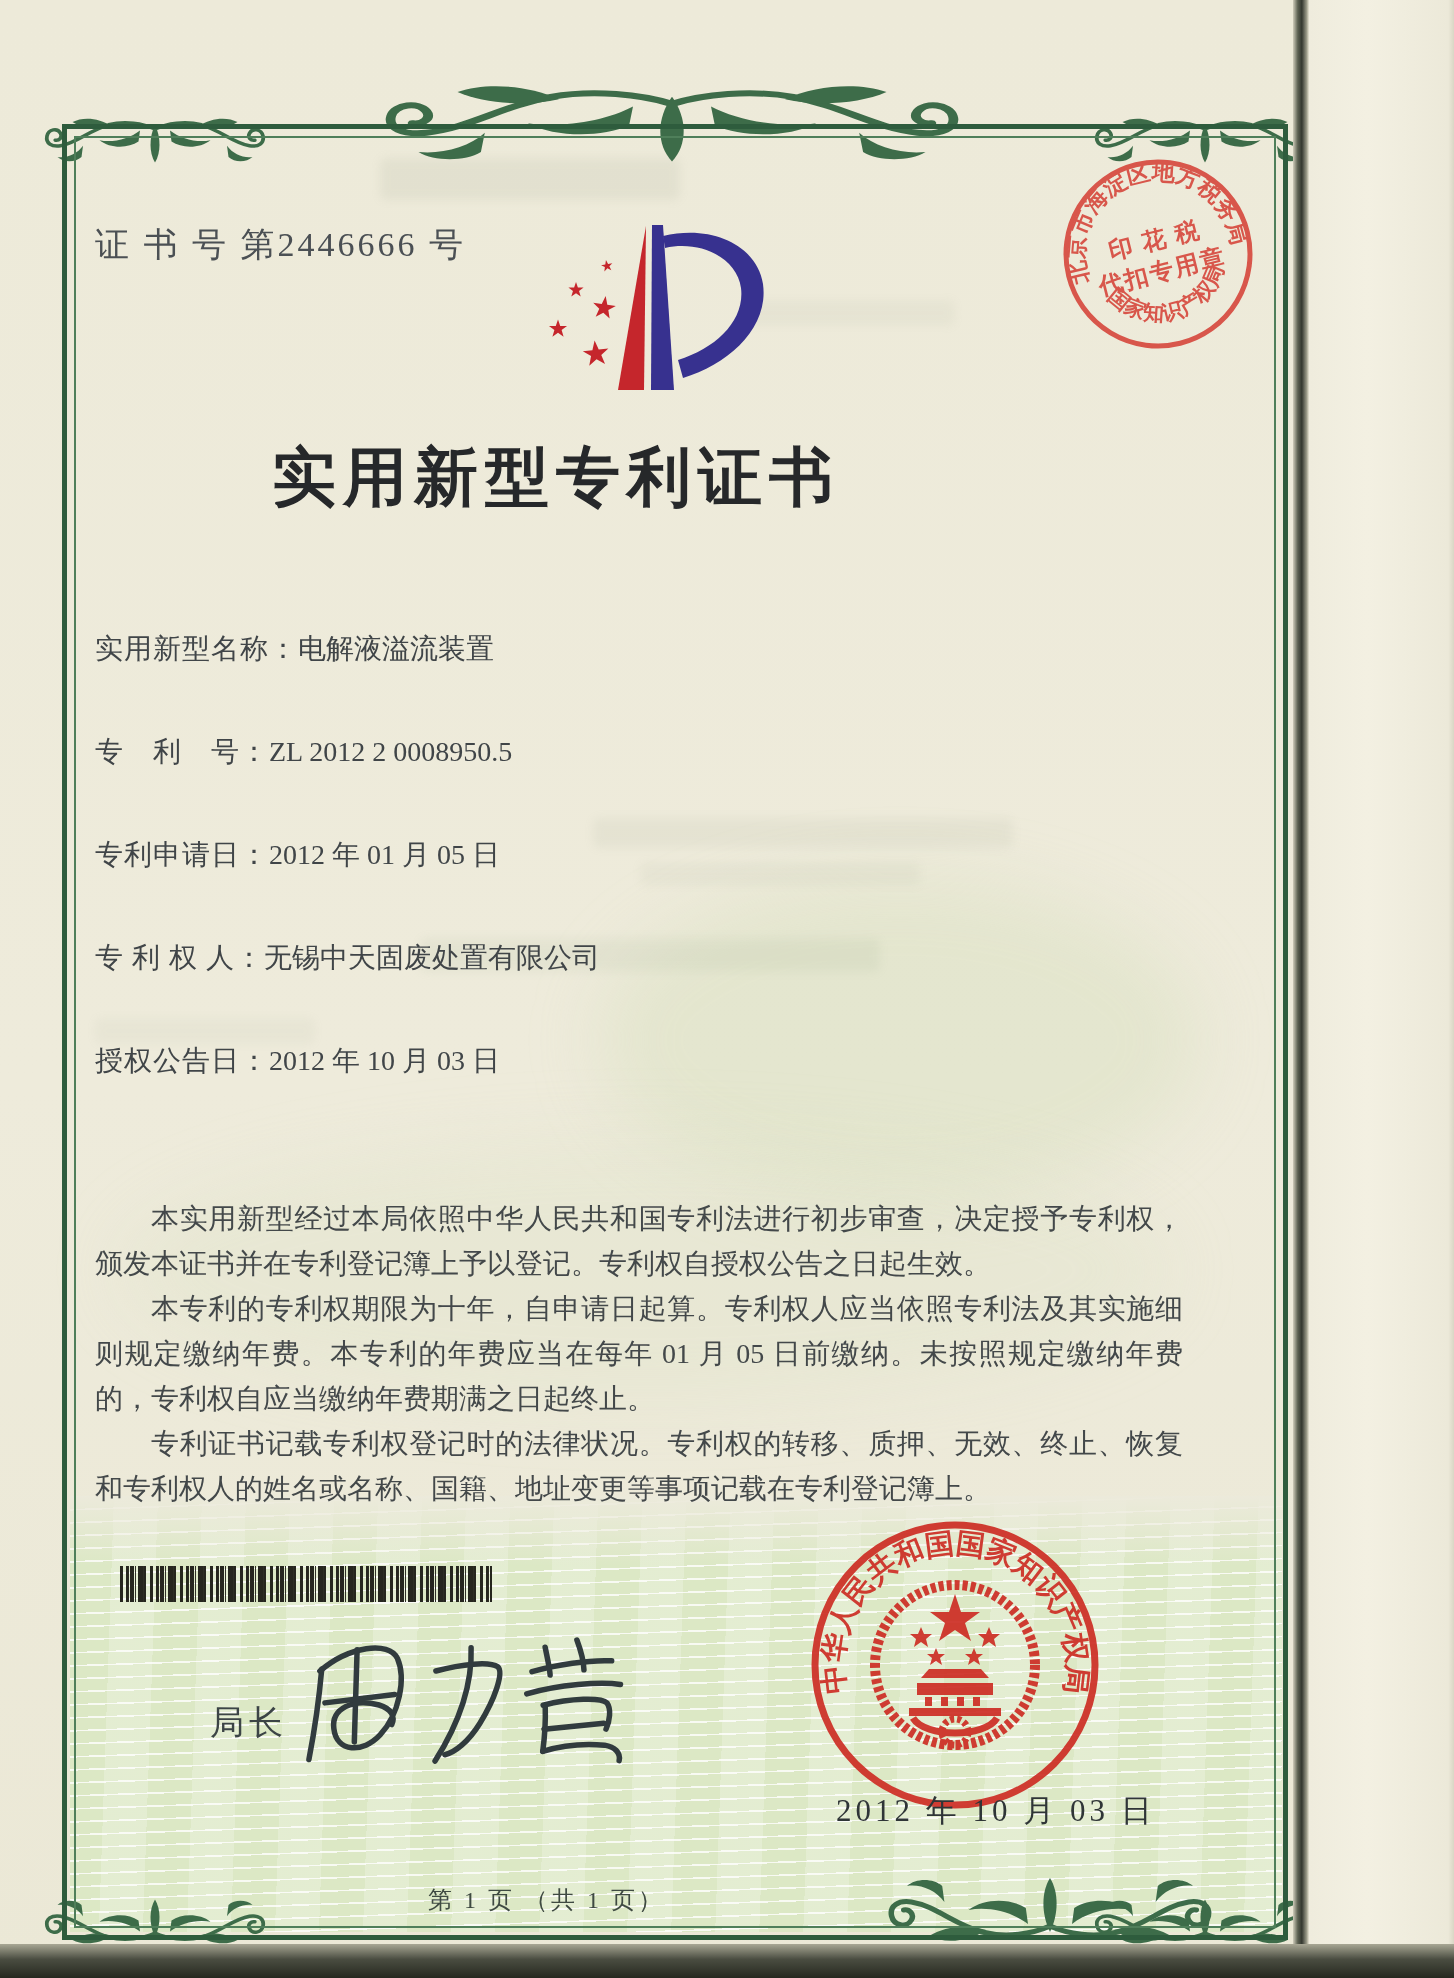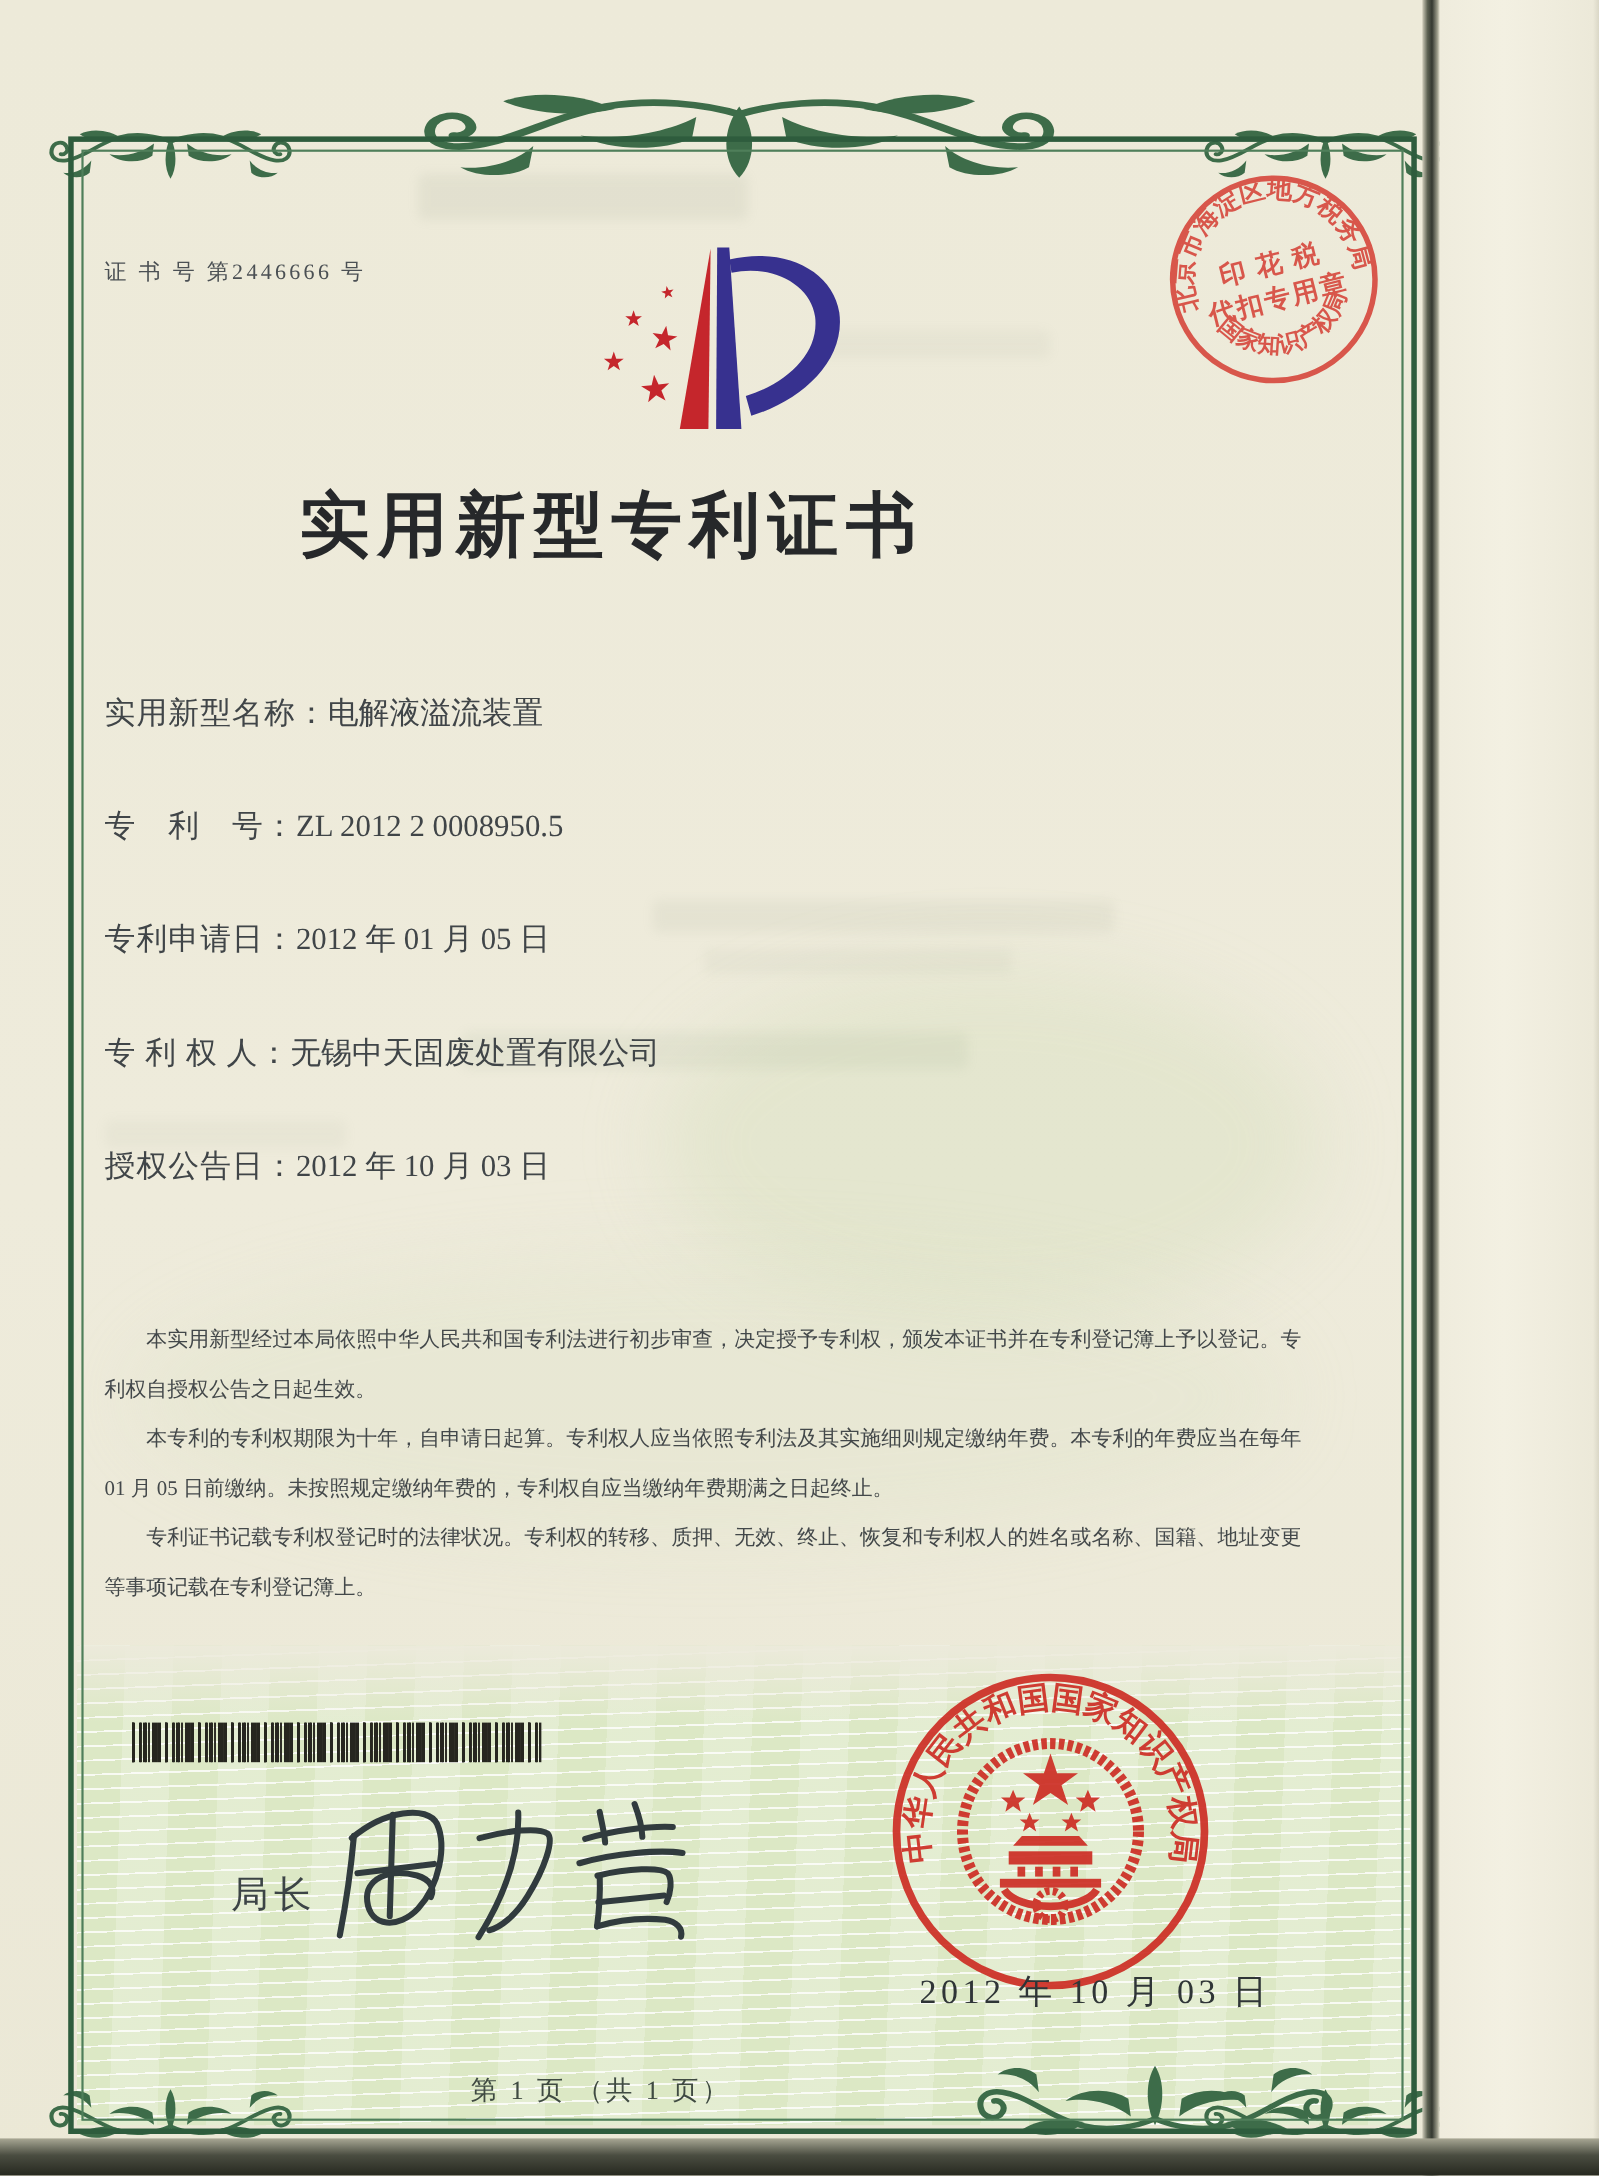--- a/index.html
+++ b/index.html
@@ -28,27 +28,27 @@
       repeating-linear-gradient(92deg, rgba(255,255,255,0) 0 44px, rgba(255,255,255,0.22) 44px 88px),
       repeating-linear-gradient(178deg, rgba(255,255,255,0.8) 0 1.6px, rgba(255,255,255,0) 1.6px 13px);}
   .band-fade{position:absolute;left:70px;top:1496px;width:1212px;height:70px;
     background:linear-gradient(180deg,#eceadb 0%,rgba(236,234,219,0) 100%);}
   .tint{position:absolute;border-radius:50%;filter:blur(34px);pointer-events:none;}
   .tint1{left:600px;top:880px;width:600px;height:320px;background:rgba(206,217,178,0.30);}
   .tint2{left:120px;top:1140px;width:1050px;height:260px;background:rgba(214,223,189,0.22);}
   
   .bleed{position:absolute;background:#99a08b;filter:blur(5px);border-radius:6px;}
   
-  .cert-no{position:absolute;left:95px;top:234px;font-size:20px;letter-spacing:3px;color:#4b5054;}
+  .cert-no{position:absolute;left:95px;top:222px;font-size:34px;letter-spacing:3px;color:#4b5054;}
   .title{position:absolute;left:272px;top:434px;font-size:64px;font-weight:bold;
     letter-spacing:7px;color:#26282a;}
   .fields{position:absolute;left:95px;top:630px;width:900px;}
   .field-row{height:103px;font-size:28px;color:#404548;line-height:38px;}
   .field-row .lbl{letter-spacing:1px;}
-  .body-text{position:absolute;left:95px;top:1196px;width:1088px;font-size:19px;
+  .body-text{position:absolute;left:95px;top:1196px;width:1088px;font-size:28px;
     line-height:45px;color:#43484a;text-align:justify;}
   .body-text p{margin:0;text-indent:2em;}
   .barcode{position:absolute;left:120px;top:1566px;width:372px;height:36px;
     background-image:
       repeating-linear-gradient(90deg,#26261f 0 2px,transparent 2px 6px),
       repeating-linear-gradient(90deg,#26261f 0 3px,transparent 3px 10px),
       repeating-linear-gradient(90deg,#2e2e26 0 1.5px,transparent 1.5px 7.5px);}
   .sig-label{position:absolute;left:210px;top:1700px;font-size:34px;letter-spacing:5px;color:#3c4446;}
   .sig-svg{position:absolute;left:295px;top:1612px;}
   .sr{position:absolute;width:1px;height:1px;opacity:0;overflow:hidden;pointer-events:none;}

